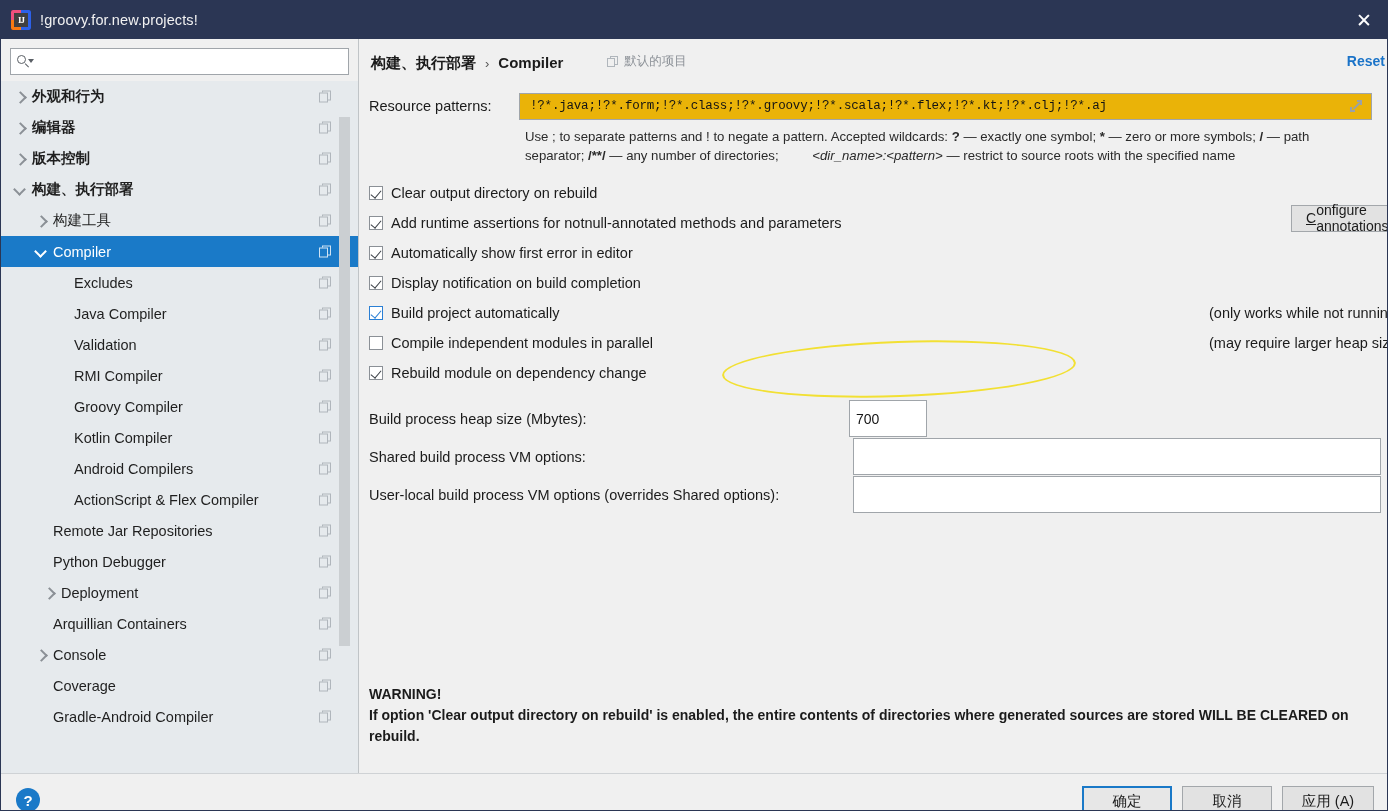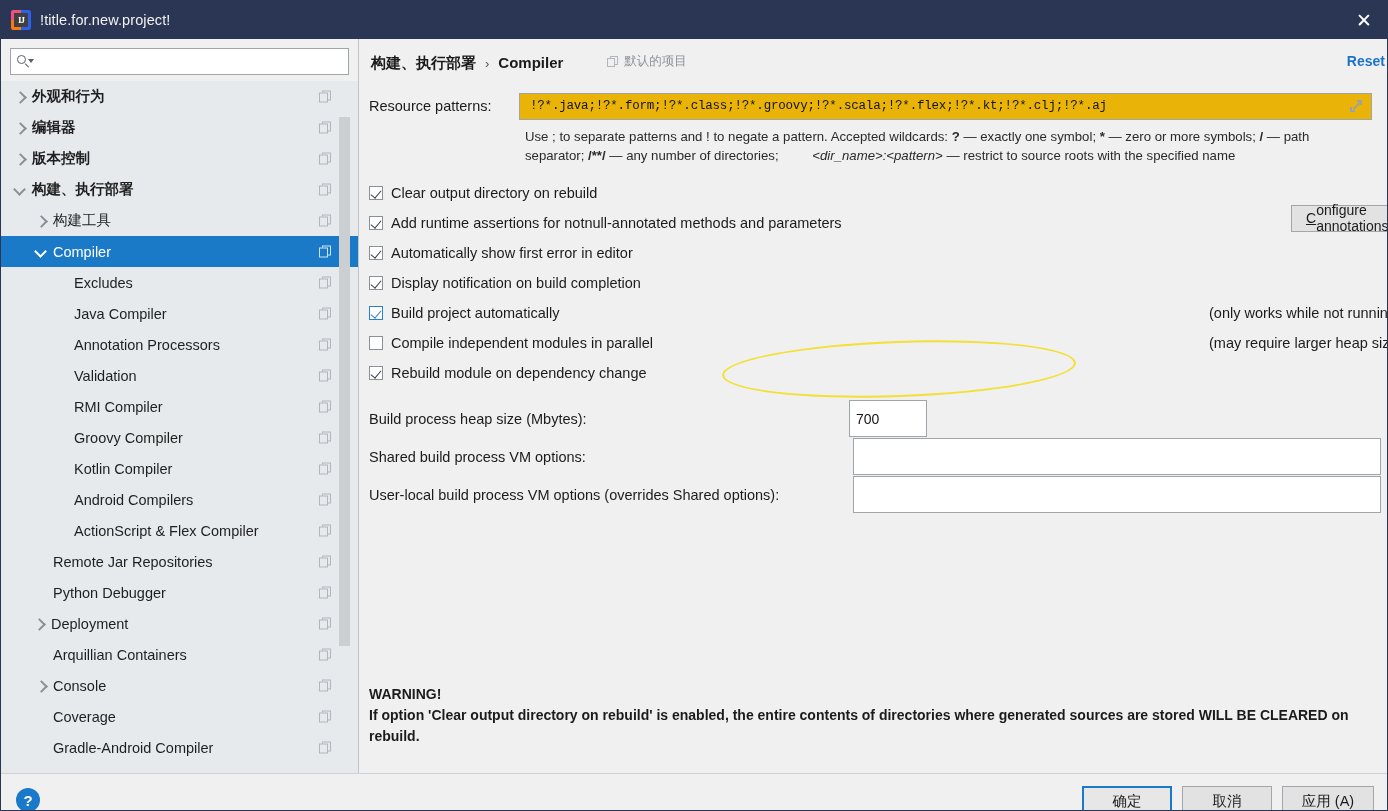--- a/index.html
+++ b/index.html
@@ -250,21 +250,21 @@
 <div class="window">
 
   <div class="titlebar">
     <div class="app-icon">
       <div class="q1"></div>
         <div class="q2"></div>
         <div class="q3"></div>
         <div class="q4"></div>
       <div class="core">IJ</div>
     </div>
-    <div class="title-text">!title.for.new.project!</div>
+    <div class="title-text">!groovy.for.new.projects!</div>
     <div class="close-btn">✕</div>
   </div>
 
   <div class="body-split">
 
     <div class="sidebar">
       <div class="search-wrap">
         <div class="search-box">
           <div class="mag">
             <div class="circ"></div>
@@ -346,28 +346,20 @@
           <div class="tree-row" style="padding-left: 55px;">
             <span class="arrow none"></span>
             <span class="tree-label">Java Compiler</span>
             <span class="copy-ic">
               <span class="b"></span>
               <span class="a"></span>
             </span>
           </div>
           <div class="tree-row" style="padding-left: 55px;">
             <span class="arrow none"></span>
-            <span class="tree-label">Annotation Processors</span>
-            <span class="copy-ic">
-              <span class="b"></span>
-              <span class="a"></span>
-            </span>
-          </div>
-          <div class="tree-row" style="padding-left: 55px;">
-            <span class="arrow none"></span>
             <span class="tree-label">Validation</span>
             <span class="copy-ic">
               <span class="b"></span>
               <span class="a"></span>
             </span>
           </div>
           <div class="tree-row" style="padding-left: 55px;">
             <span class="arrow none"></span>
             <span class="tree-label">RMI Compiler</span>
             <span class="copy-ic">
@@ -416,21 +408,21 @@
             </span>
           </div>
           <div class="tree-row" style="padding-left: 34px;">
             <span class="arrow none"></span>
             <span class="tree-label">Python Debugger</span>
             <span class="copy-ic">
               <span class="b"></span>
               <span class="a"></span>
             </span>
           </div>
-          <div class="tree-row" style="padding-left: 32px; text-align: right;">
+          <div class="tree-row" style="padding-left: 42px; text-align: right;">
             <span class="arrow ">
               <i></i>
             </span>
             <span class="tree-label">Deployment</span>
             <span class="copy-ic">
               <span class="b"></span>
               <span class="a"></span>
             </span>
           </div>
           <div class="tree-row" style="padding-left: 34px;">

